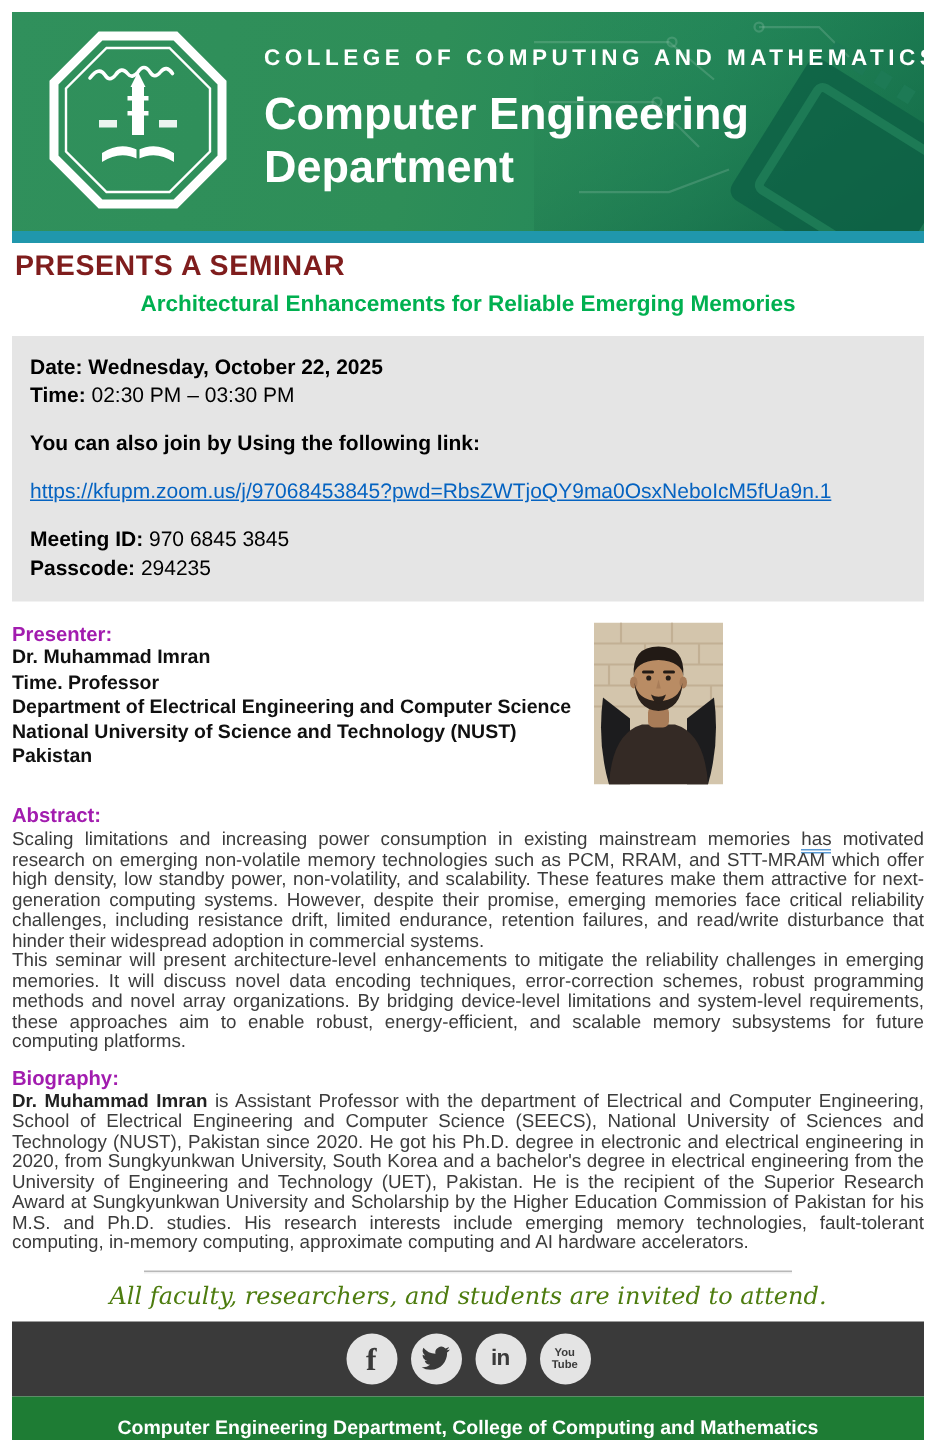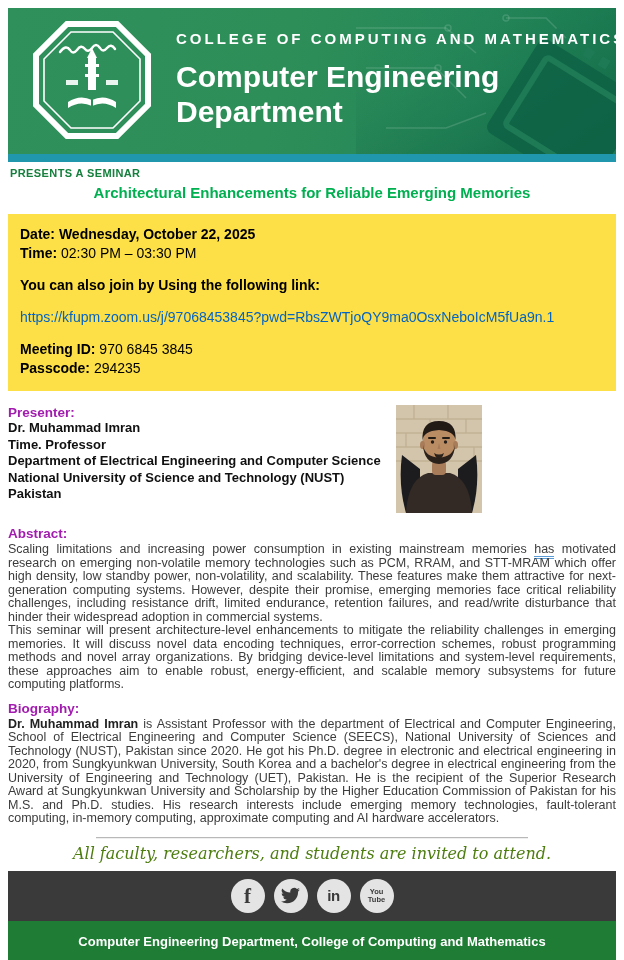--- a/index.html
+++ b/index.html
@@ -15,29 +15,29 @@
   .banner { position:relative; height:146px; overflow:hidden;
     background:linear-gradient(105deg,#30905c 0%,#2e8e58 45%,#23875a 75%,#187a52 100%); }
   .circuit { position:absolute; right:0; top:0; height:146px; width:260px; }
   .logo { position:absolute; left:22px; top:10px; width:124px; height:124px; }
   .banner-text { position:absolute; left:168px; top:22px; color:#fff; }
   .college { font-size:15px; font-weight:bold; letter-spacing:3px; white-space:nowrap; }
   .dept { font-size:30px; font-weight:bold; line-height:1.18; margin-top:12px; }
   .teal-strip { height:8px; background:#2097ac; }
 
   
-  .presents { color:#15803d; font-weight:bold; font-size:11px; letter-spacing:.4px; margin:5px 0 2px 2px; }
+  .presents { color:#7f1d1d; font-weight:bold; font-size:19px; letter-spacing:.4px; margin:5px 0 2px 2px; }
   .sem-title { text-align:center; color:#00b050; font-weight:bold; font-size:15px; margin:5px 0 13px; }
 
   
-  .infobox { background:#fde047; padding:11px 12px 13px; font-size:14px; line-height:19px; color:#000; }
+  .infobox { background:#e5e5e5; padding:11px 12px 13px; font-size:14px; line-height:19px; color:#000; }
   .infobox .lbl { font-weight:bold; }
   .infobox .boldline { font-weight:bold; }
   .gap { margin-top:13px; }
-  a.blue-link { color:#0563c1; cursor:pointer; }
+  a.blue-link { color:#0563c1; text-decoration:underline; cursor:pointer; }
 
   
   .presenter-sec { position:relative; margin-top:14px; min-height:112px; }
   .h-green { color:#a21caf; font-weight:bold; font-size:13.5px; }
   .presenter-lines div { font-weight:bold; font-size:13px; line-height:16.5px; color:#101010; }
   .photo { position:absolute; left:388px; top:0; width:86px; height:108px; }
 
   
   .sect-head { margin-top:9px; margin-bottom:2px; }
   .para { text-align:justify; font-size:12.5px; line-height:13.5px; color:#3c3c3c; }

